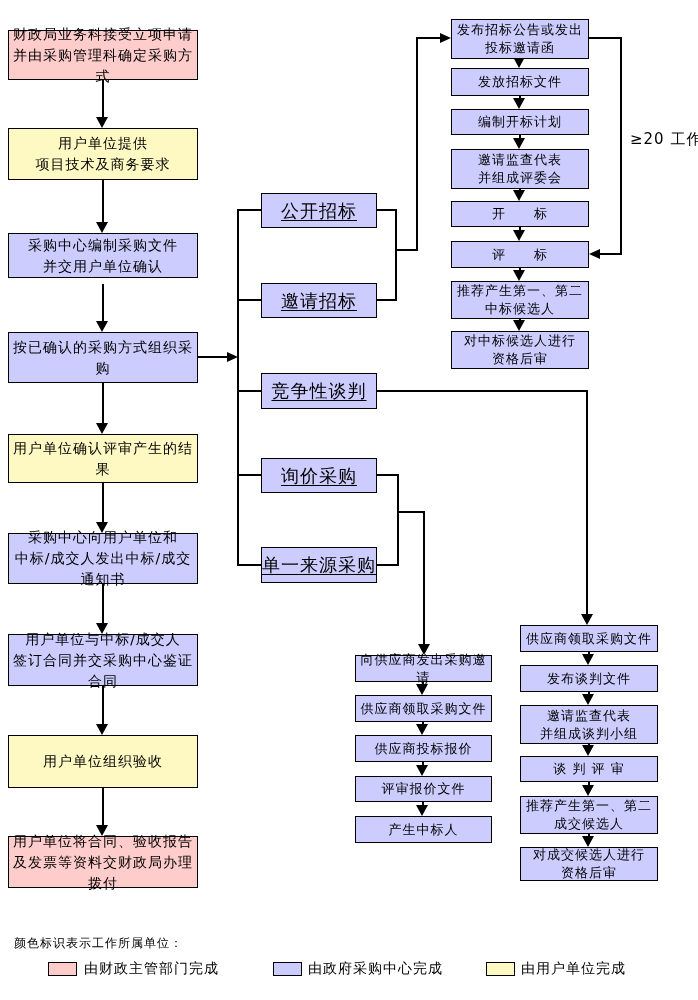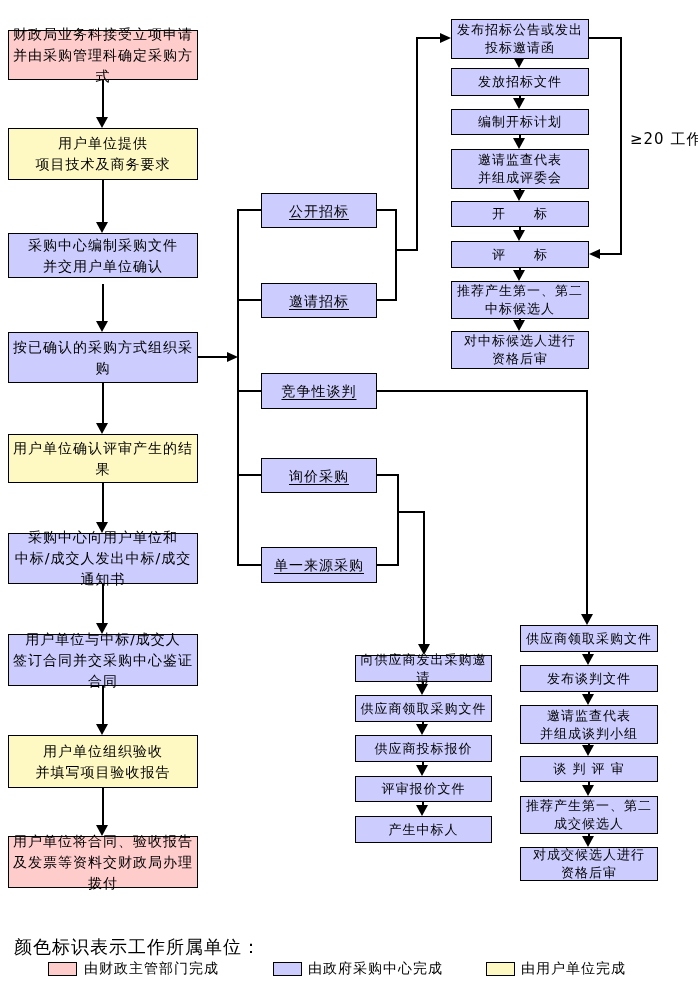--- a/index.html
+++ b/index.html
@@ -6,30 +6,30 @@
   #canvas{position:relative;width:698px;height:1000px;background:#ffffff;overflow:hidden;
           font-family:"DejaVu Sans",sans-serif;color:#000;}
   .bx{position:absolute;border:1px solid #000;box-sizing:border-box;
       display:flex;flex-direction:column;align-items:center;justify-content:center;
       text-align:center;font-size:13px;line-height:18px;letter-spacing:1px;}
   .bx span{display:block;}
   .lf{font-size:14px;line-height:21px;}
   .bg-finance{background:#ffcccc;}
   .bg-center{background:#ccccff;}
   .bg-user{background:#fef9c3;}
-  .method span{text-decoration:underline;text-underline-offset:3px;font-size:14px;}
+  .method span{text-decoration:underline;text-underline-offset:3px;font-size:18px;}
   .ln{position:absolute;background:#000;}
   .arr-d{position:absolute;width:0;height:0;border-left:6px solid transparent;
          border-right:6px solid transparent;border-top:11px solid #000;}
   .arr-r{position:absolute;width:0;height:0;border-top:5px solid transparent;
          border-bottom:5px solid transparent;border-left:11px solid #000;}
   .arr-l{position:absolute;width:0;height:0;border-top:5px solid transparent;
          border-bottom:5px solid transparent;border-right:11px solid #000;}
   .note{position:absolute;font-size:15px;white-space:nowrap;letter-spacing:1px;}
-  .legend-title{position:absolute;font-size:18px;letter-spacing:1px;}
+  .legend-title{position:absolute;font-size:12px;letter-spacing:1px;}
   .legend-label{position:absolute;font-size:14px;letter-spacing:1px;}
   .swatch{position:absolute;width:29px;height:14px;border:1px solid #000;box-sizing:border-box;}
 </style>
 </head>
 <body>
 
 <div id="canvas">
 
   <div class="ln" style="left:102px;top:80px;width:2px;height:37px"></div>
   <div class="arr-d" style="left:96px;top:117px"></div>
@@ -138,21 +138,20 @@
   <div class="bx lf bg-center" style="left:8px;top:533px;width:190px;height:51px">
     <span>采购中心向用户单位和</span>
     <span>中标/成交人发出中标/成交通知书</span>
   </div>
   <div class="bx lf bg-center" style="left:8px;top:634px;width:190px;height:52px">
     <span>用户单位与中标/成交人</span>
     <span>签订合同并交采购中心鉴证合同</span>
   </div>
   <div class="bx lf bg-user" style="left:8px;top:735px;width:190px;height:53px">
     <span>用户单位组织验收</span>
-    <span>并填写项目验收报告</span>
   </div>
   <div class="bx lf bg-finance" style="left:8px;top:836px;width:190px;height:52px">
     <span>用户单位将合同、验收报告</span>
     <span>及发票等资料交财政局办理拨付</span>
   </div>
 
   <div class="bx method bg-center" style="left:261px;top:193px;width:116px;height:35px">
     <span>公开招标</span>
   </div>
   <div class="bx method bg-center" style="left:261px;top:283px;width:116px;height:35px">

